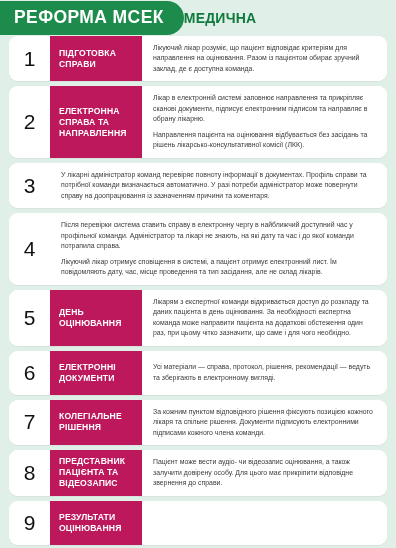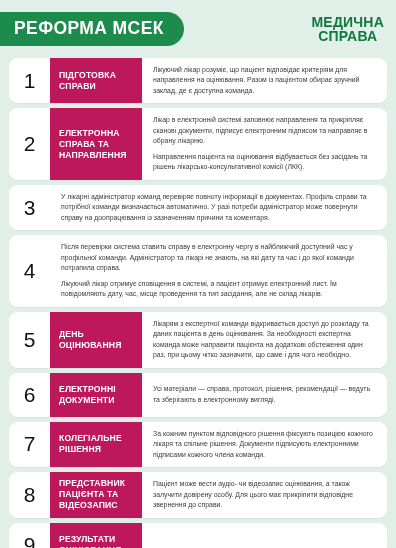--- a/index.html
+++ b/index.html
@@ -11,24 +11,24 @@
     height: 548px;
     background: #e0efe7;
     font-family: "Liberation Sans", sans-serif;
     overflow: hidden;
     position: relative;
   }
 
   
   .header {
     position: relative;
-    height: 58px;
+    height: 36px;
     display: flex;
     align-items: center;
-    justify-content: space-between;
+    justify-content: flex-start;
   }
   .title-pill {
     background: #1d8b4b;
     color: #ffffff;
     font-size: 17.5px;
     font-weight: bold;
     letter-spacing: 0.4px;
     padding: 7px 20px 7px 22px;
     margin-left: -8px;
     border-radius: 0 18px 18px 0;
@@ -106,21 +106,20 @@
     color: #3a3a3a;
   }
 </style>
 </head>
 <body>
 
 <div class="header">
   <div class="title-pill">РЕФОРМА МСЕК</div>
   <div class="brand">
     <span>МЕДИЧНА</span>
-    <span class="l2">СПРАВА</span>
   </div>
 </div>
 
 <div class="steps">
     <div class="step">
       <div class="step-num">1</div>
       <div class="step-label">ПІДГОТОВКА СПРАВИ</div>
       <div class="step-body">
         <p>Лікуючий лікар розуміє, що пацієнт відповідає критеріям для направлення на оцінювання. Разом із пацієнтом обирає зручний заклад, де є доступна команда.</p>
       </div>

